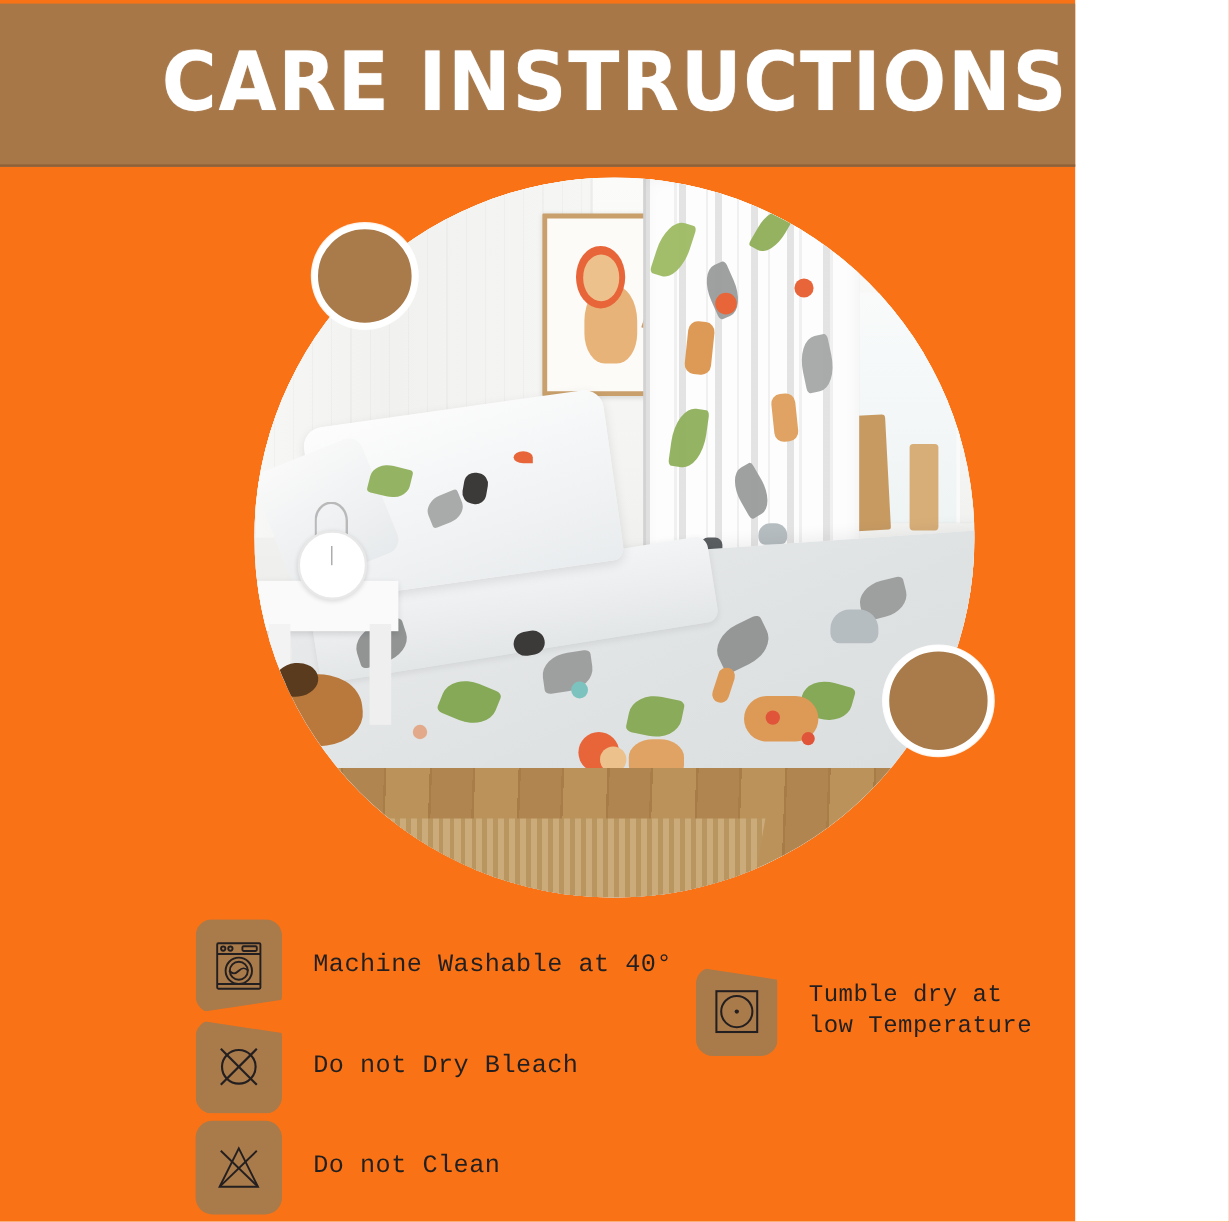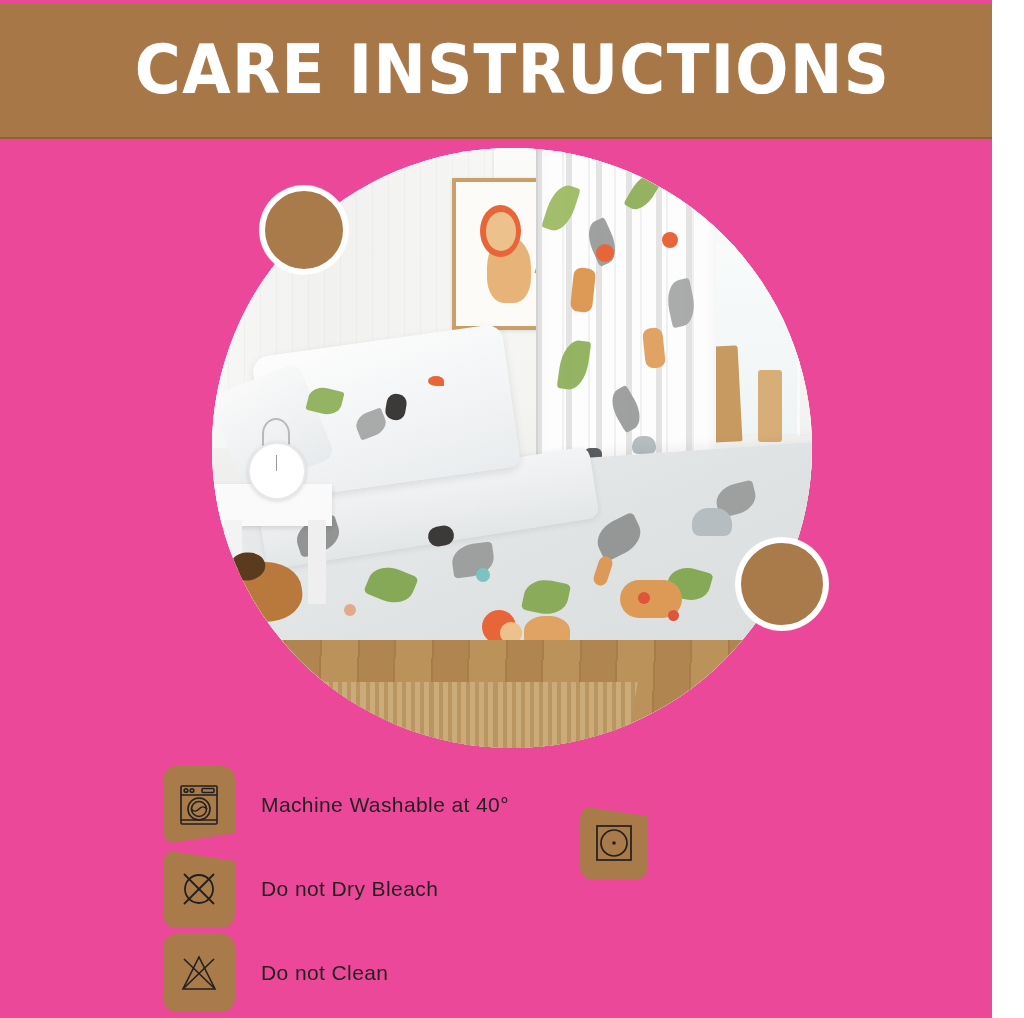--- a/index.html
+++ b/index.html
@@ -4,21 +4,21 @@
 <title>Care Instructions</title>
 <style>
   html,body{margin:0;padding:0;}
   body{
     width:1024px;height:1018px;
     background:#ffffff;
     font-family:"DejaVu Sans", sans-serif;
     overflow:hidden;
     position:relative;
   }
-  .page{position:relative;width:992px;height:1018px;background:#ec4899;overflow:hidden;}
+  .page{position:relative;width:896px;height:1018px;background:#f97316;overflow:hidden;}
 
   
   .header-band{
     position:absolute;left:0;top:3px;width:1024px;height:134px;
     background:#A77748;
     border-bottom:2px solid #8e6138;
     display:flex;align-items:center;justify-content:center;
   }
   .header-title{
     color:#ffffff;
@@ -159,21 +159,21 @@
     display:flex;align-items:center;justify-content:center;
   }
   .badge.skew-a{clip-path:polygon(0 0,100% 0,100% 86%,0 100%);border-radius:14px;}
   .badge.skew-b{clip-path:polygon(0 0,100% 14%,100% 100%,0 100%);border-radius:14px;}
   .badge.plain{border-radius:14px;}
   .badge svg{display:block;}
 
   .care-label{
     margin-left:26px;
     color:#231f20;
-    font-family:Liberation Sans, sans-serif;
+    font-family:Liberation Mono, monospace;
     font-size:21px;
     line-height:1.30;
     letter-spacing:.4px;
     white-space:pre-line;
   }
   .care-right .care-label{font-size:20px;}
   .care-right .badge{width:68px;height:74px;}
 </style>
 </head>
 <body>
@@ -311,17 +311,19 @@
   <div class="care-right">
 
     <div class="care-row">
       <div class="badge skew-b">
         <svg width="42" height="42" viewBox="0 0 42 42" fill="none" stroke="#231f20" stroke-width="1.7">
           <rect x="4" y="4" width="34" height="34"></rect>
           <circle cx="21" cy="21" r="13"></circle>
           <circle cx="21" cy="21" r="1.8" fill="#231f20" stroke="none"></circle>
         </svg>
       </div>
+      <div class="care-label">Tumble dry at
+low Temperature</div>
     </div>
 
   </div>
 
 </div>
 
 </body></html>

